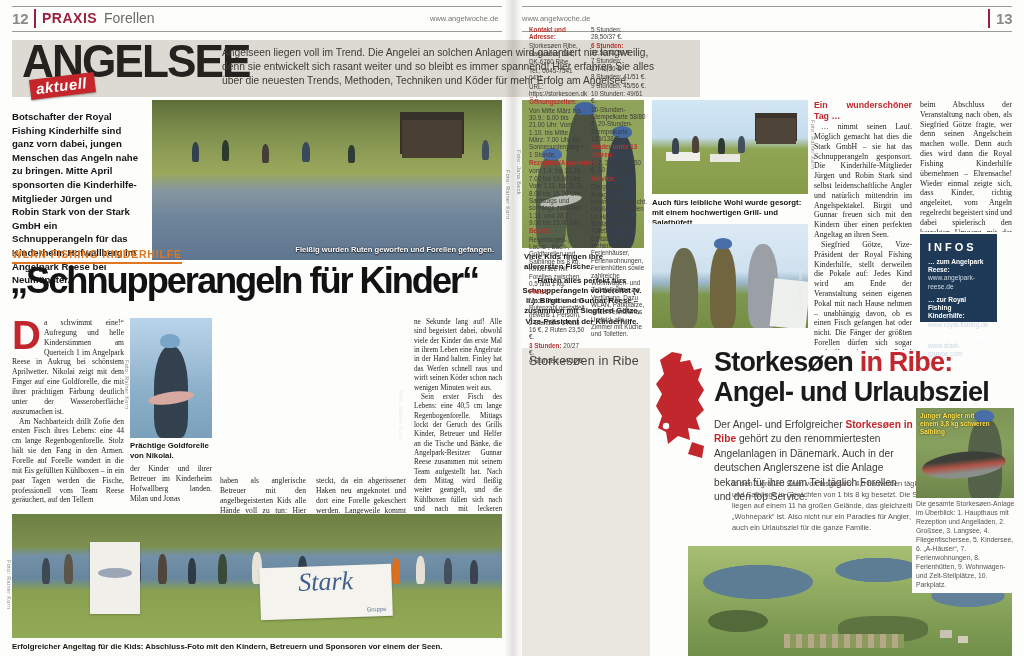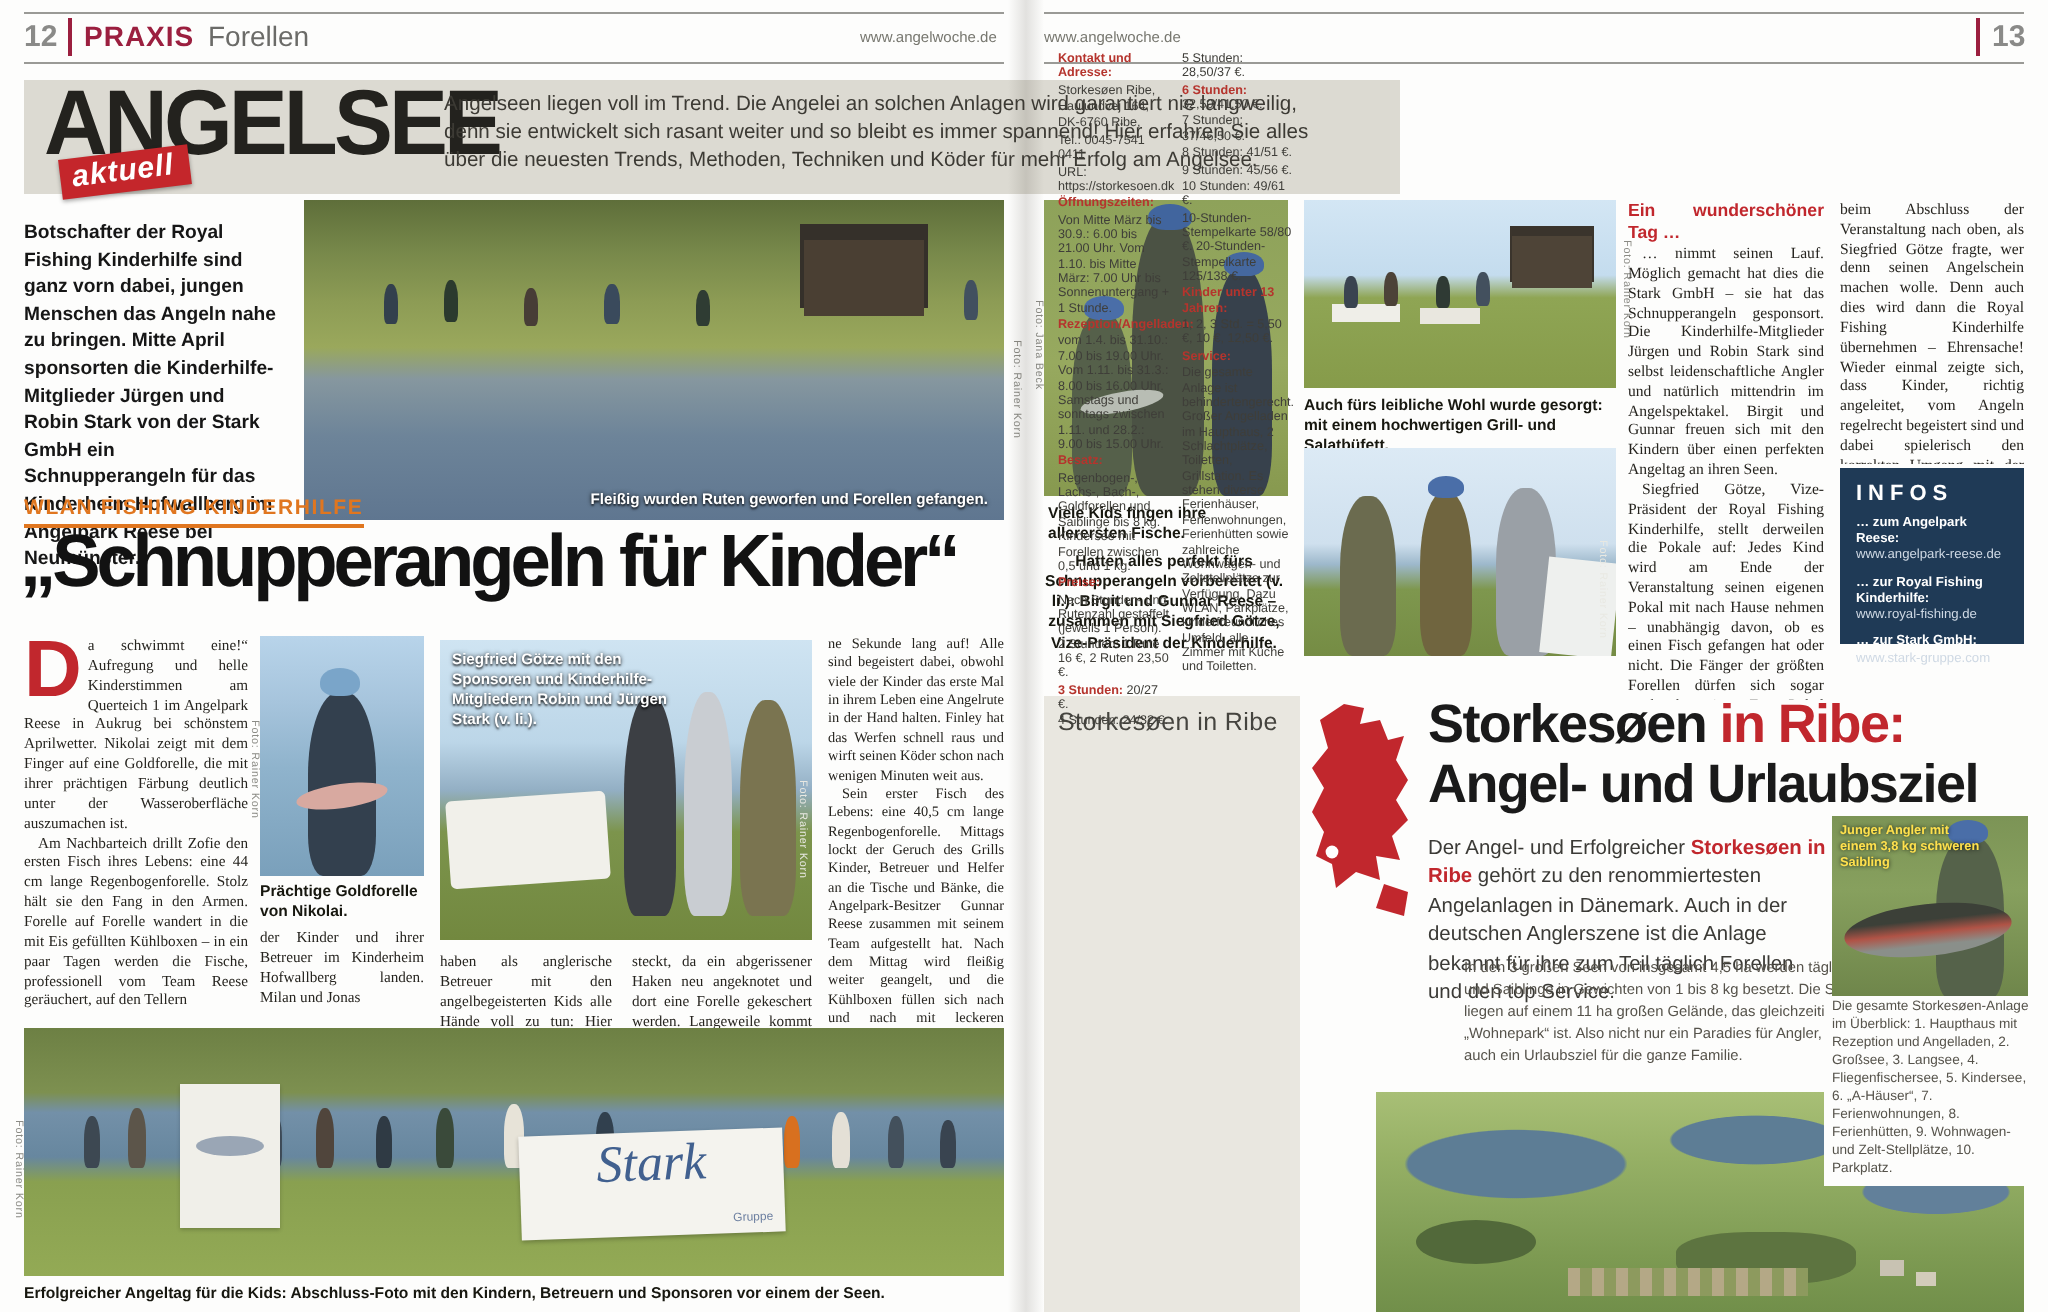--- a/index.html
+++ b/index.html
@@ -41,21 +41,21 @@
   .cap{position:absolute;font-weight:bold;font-size:7.8px;line-height:1.3;color:#17170f;}
   .vcred{position:absolute;writing-mode:vertical-rl;font-size:5.4px;color:#8b8b85;letter-spacing:.4px;}
   .vcred.onphoto{color:#e8e8e2;}
   
   .serifcol{position:absolute;font-family:"Liberation Serif",serif;font-size:7.8px;line-height:1.26;
             text-align:justify;color:#26241f;overflow:hidden;}
   .serifcol p{margin:0;}
   .serifcol p + p{text-indent:7px;}
   .colhead{font-family:"Liberation Sans",sans-serif;color:#c1272d;font-weight:bold;font-size:8.8px;margin:0 0 1px;}
   
-  #infosbox{position:absolute;left:920px;top:234px;width:92px;height:88px;background:#1f3a56;color:#fff;
+  #infosbox{position:absolute;left:920px;top:234px;width:77px;height:88px;background:#1f3a56;color:#fff;
             padding:7px 8px;box-sizing:border-box;}
   #infosbox .t{font-weight:900;font-size:11px;letter-spacing:3px;}
   #infosbox .item{margin-top:5px;}
   #infosbox .b{font-weight:bold;font-size:6.6px;line-height:1.25;}
   #infosbox .u{font-size:6.6px;line-height:1.25;color:#cfd9e4;}
   
   #storkbox{position:absolute;left:522px;top:348px;width:128px;height:308px;background:#e9e7e0;
             padding:6px 7px;box-sizing:border-box;overflow:hidden;}
   #storkbox h3{margin:0 0 4px;font-size:12.5px;font-weight:400;color:#45443f;letter-spacing:.2px;}
   .ibcol{position:absolute;top:26px;width:56px;font-size:6.3px;line-height:1.17;color:#3f3e39;}
@@ -135,28 +135,20 @@
     <i class="fg" style="left:24px;top:28px;width:34px;height:92px;background:#33404e;"></i>
     <i class="shape" style="left:30px;top:16px;width:20px;height:14px;border-radius:50% 50% 40% 40%;background:#7aa5c9;"></i>
     <i class="shape" style="left:18px;top:74px;width:46px;height:12px;border-radius:50%;background:#d8a9a0;transform:rotate(-8deg);"></i>
   </div>
   <span class="vcred" style="left:124px;top:360px;">Foto: Rainer Korn</span>
   <span class="cap" style="left:130px;top:441px;width:82px;">Prächtige Goldforelle von Nikolai.</span>
   <div class="bodytxt abs" style="left:130px;top:464px;width:82px;height:46px;">
     <p>der Kinder und ihrer Betreuer im Kinderheim Hofwallberg landen. Milan und Jonas</p>
   </div>
 
-  <div class="photo" style="left:220px;top:320px;width:186px;height:150px;
-       background:linear-gradient(180deg,#cfe4f2 0%,#bcd6e8 34%,#93afc4 50%,#7c944c 64%,#72883f 100%);">
-    <i class="shape" style="left:4px;top:78px;width:80px;height:44px;background:#f1f0ea;transform:rotate(-4deg);border-radius:3px;"></i>
-    <i class="fg" style="left:92px;top:28px;width:26px;height:110px;background:#3c3f44;"></i>
-    <i class="fg" style="left:122px;top:26px;width:24px;height:112px;background:#c9cdd2;"></i>
-    <i class="fg" style="left:150px;top:30px;width:28px;height:108px;background:#7a7450;"></i>
-    <span class="capov" style="left:6px;top:5px;width:112px;">Siegfried Götze mit den Sponsoren und Kinderhilfe-Mitgliedern Robin und Jürgen Stark (v. li.).</span>
-  </div>
   <span class="vcred onphoto" style="left:398px;top:390px;">Foto: Rainer Korn</span>
 
   <div class="bodytxt abs" style="left:220px;top:476px;width:86px;height:42px;">
     <p>haben als anglerische Betreuer mit den angelbegeisterten Kids alle Hände voll zu tun: Hier muss ein Köder aufge-</p>
   </div>
   <div class="bodytxt abs" style="left:316px;top:476px;width:90px;height:42px;">
     <p>steckt, da ein abgerissener Haken neu angeknotet und dort eine Forelle gekeschert werden. Langeweile kommt kei-</p>
   </div>
 
   <div class="bodytxt abs" style="left:414px;top:318px;width:88px;height:194px;font-size:7.2px;">

